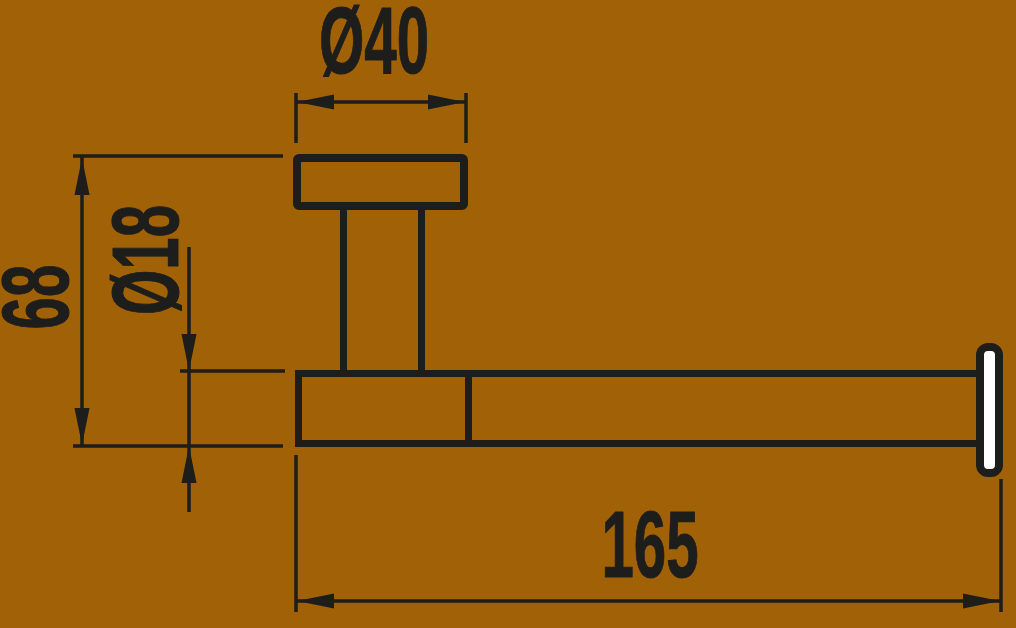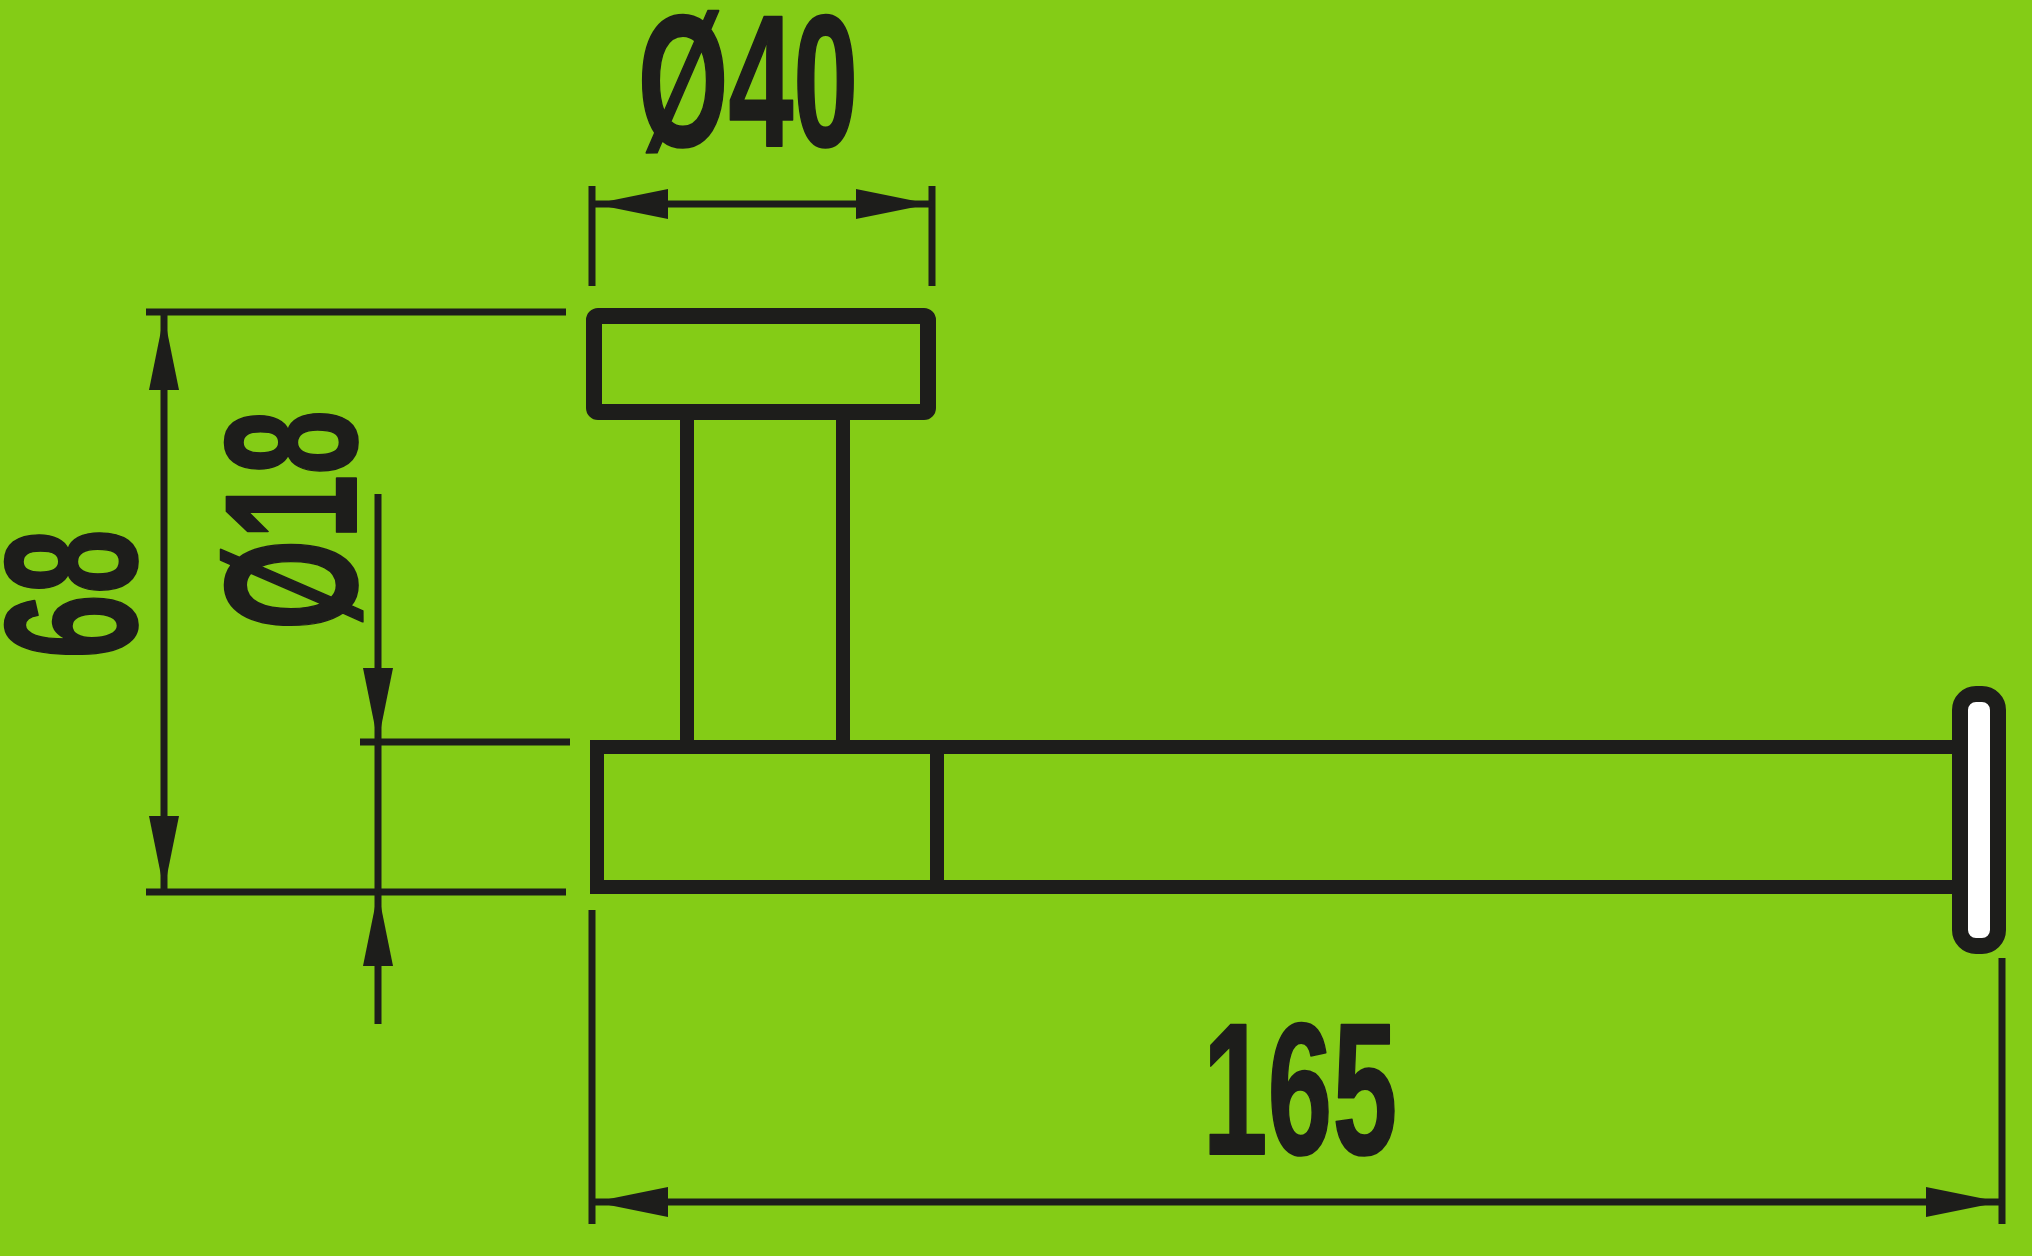--- a/index.html
+++ b/index.html
@@ -4,21 +4,21 @@
 <style>
   html, body {
     margin: 0;
     padding: 0;
     background: #ffffff;
   }
   .stage {
     position: relative;
     width: 1016px;
     height: 628px;
-    background: #84cc16;
+    background: #a16207;
     overflow: hidden;
   }
   svg.drawing {
     position: absolute;
     left: 0;
     top: 0;
     display: block;
   }
   
   .outline {

